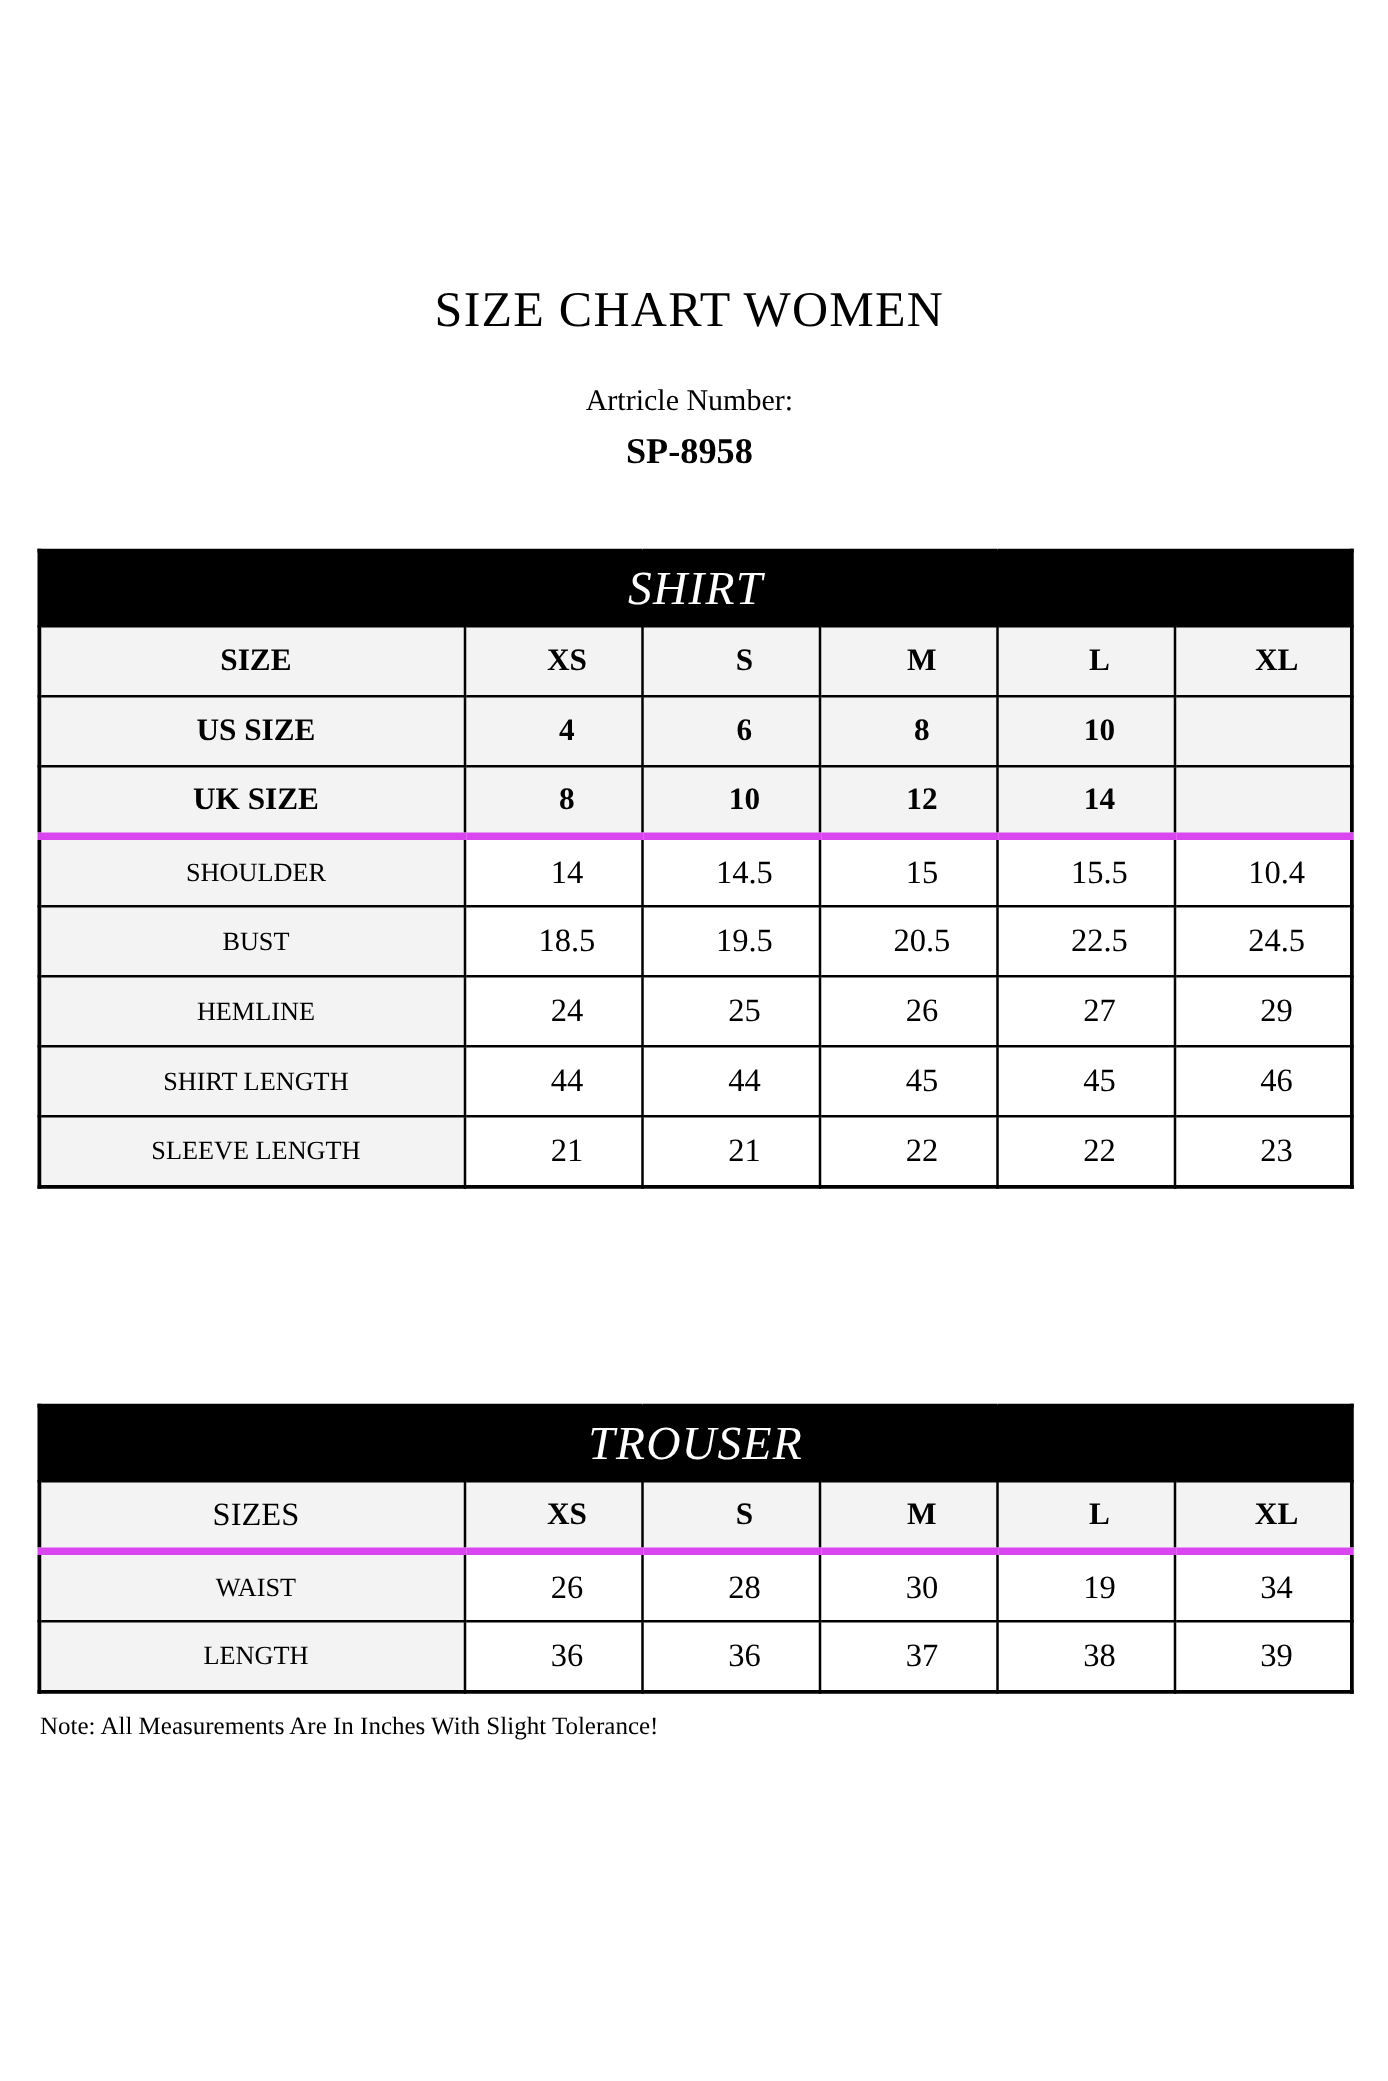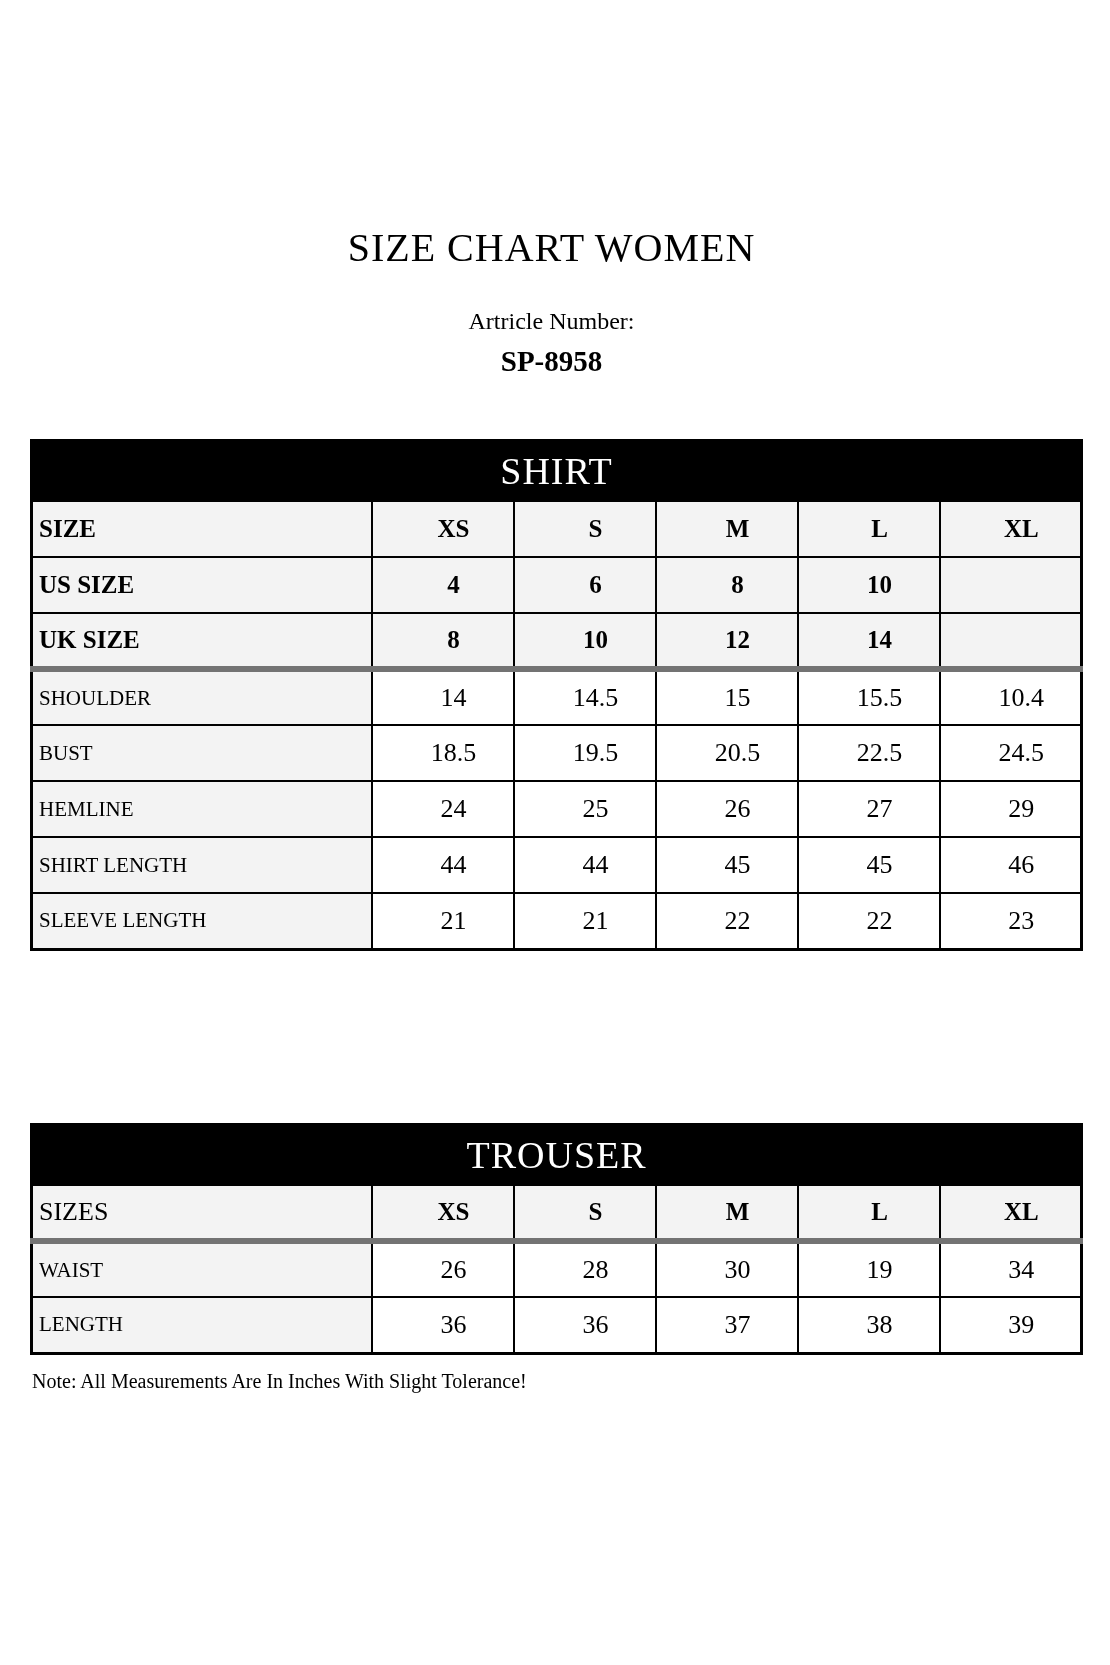--- a/index.html
+++ b/index.html
@@ -40,47 +40,48 @@
   col.c-val { width:142px; }
   .band-header {
     height:61px;
     background:#000000;
     color:#ffffff;
     font-size:38px;
     font-weight:normal;
     text-align:center;
     vertical-align:middle;
     letter-spacing:1px;
+    font-style:italic;
   }
   table.size-table tr { height:56px; }
   table.size-table td {
     border:2px solid #000;
     vertical-align:middle;
   }
   td.label-cell {
-    text-align:left;
+    text-align:center;
     padding-left:6px;
     background:#f3f3f3;
   }
   td.value-cell { text-align:center;padding-left:22px; }
   tbody.size-rows td {
     background:#f3f3f3;
     font-weight:bold;
     font-size:25px;
   }
   tbody.measure-rows td.label-cell {
     font-weight:normal;
     font-size:21px;
   }
   tbody.measure-rows td.value-cell {
     background:#ffffff;
     font-weight:normal;
     font-size:26px;
   }
-  tbody.measure-rows tr:first-child td { border-top:6px solid #737373; }
+  tbody.measure-rows tr:first-child td { border-top:6px solid #d946ef; }
   table.trouser tbody.size-rows td.label-cell {
     font-weight:normal;
     font-size:26px;
   }
   .note {
     margin-top:14px;
     margin-left:32px;
     font-size:20px;
     line-height:1.2;
   }

